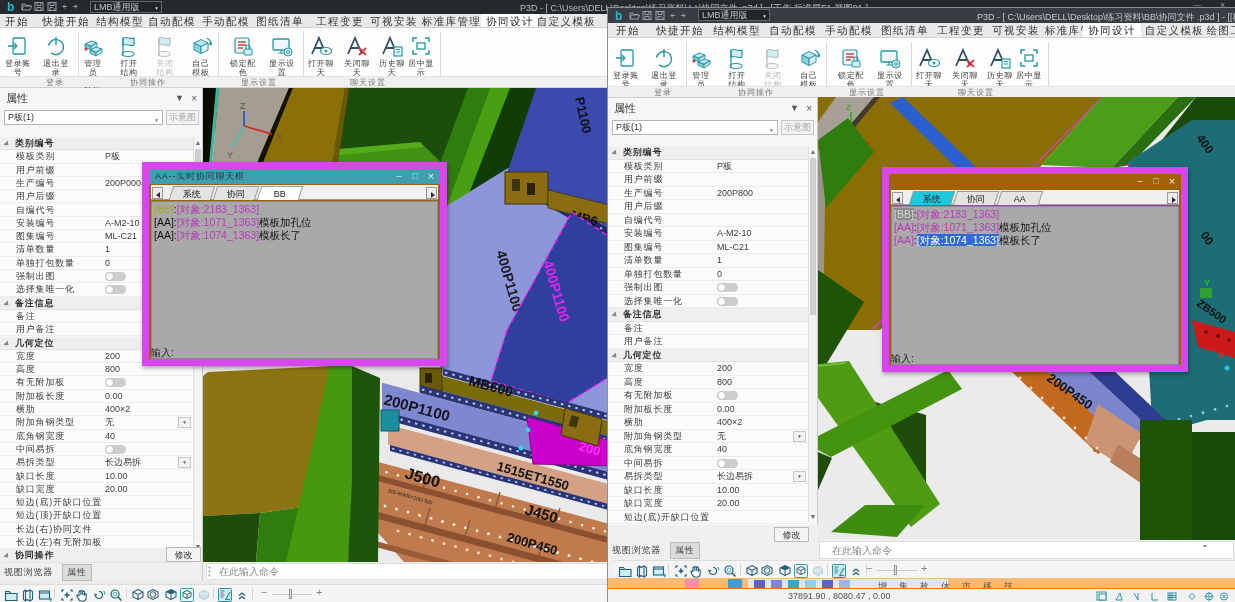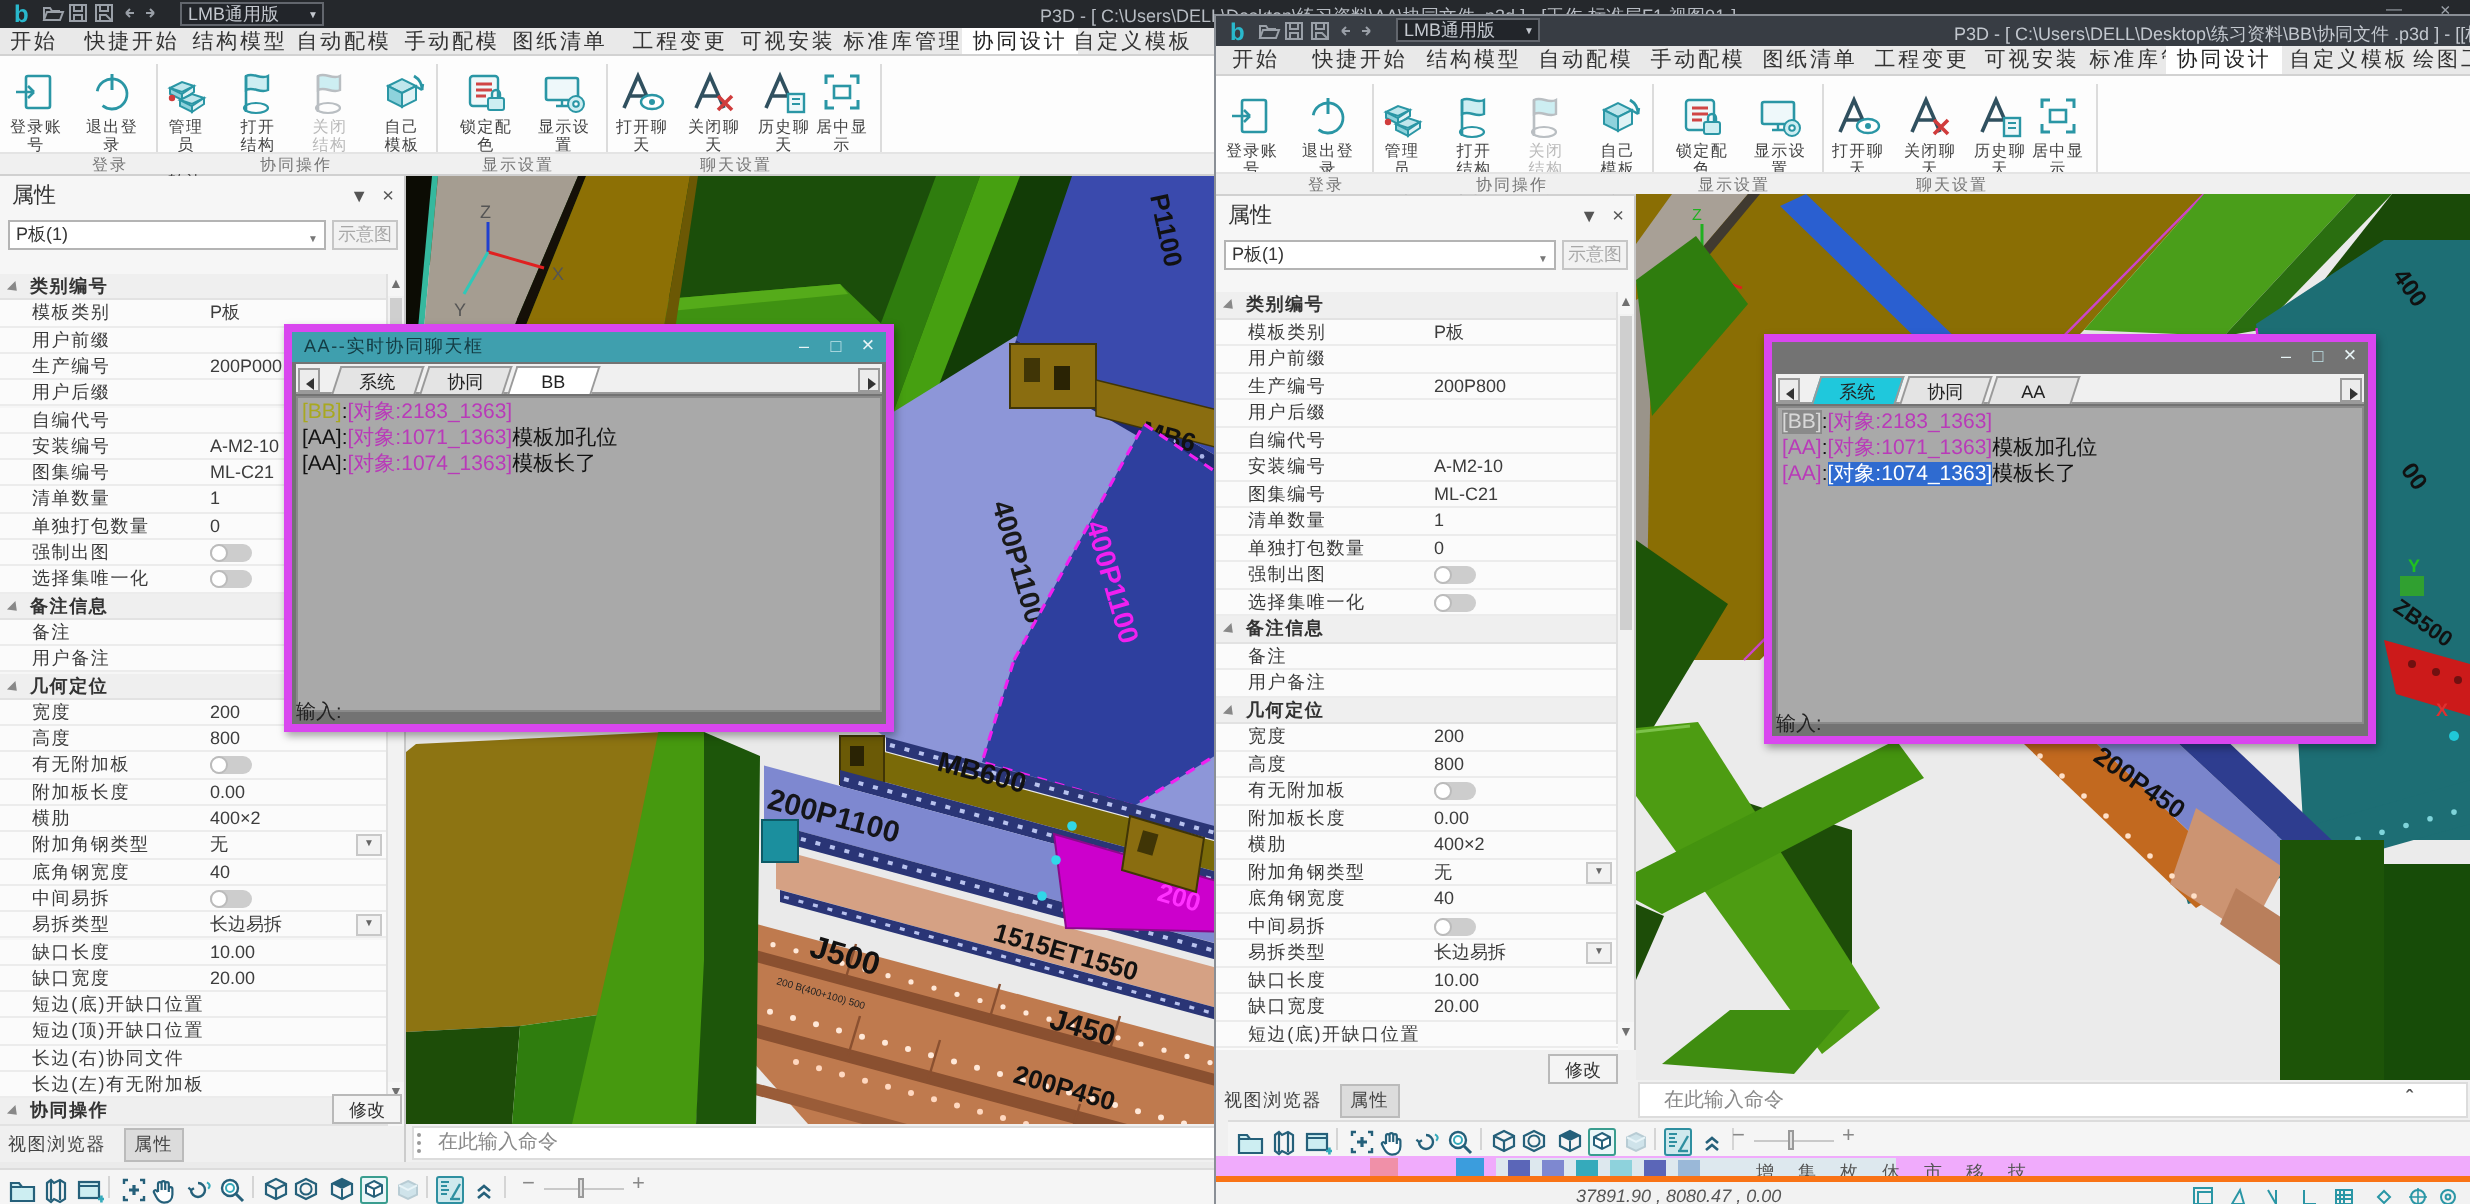--- a/index.html
+++ b/index.html
@@ -35,35 +35,35 @@
 .tri{position:absolute;left:5px;top:4px;width:0;height:0;border-left:4px solid #888;border-top:3px solid transparent;border-bottom:3px solid transparent;transform:rotate(45deg);}
 .toggle{position:absolute;width:21px;height:9px;border-radius:5px;background:#cdcdcd;top:2px;}
 .toggle i{position:absolute;left:0px;top:0px;width:9px;height:9px;border-radius:50%;background:#fff;border:1px solid #bbb;}
 .ddbox{position:absolute;width:13px;top:1px;height:11px;background:#f2f2f2;border:1px solid #c8c8c8;color:#666;font-size:7px;text-align:center;line-height:10px;}
 .sbar{position:absolute;background:#f2f2f2;border-left:1px solid #e0e0e0;}
 .sbtn{position:absolute;left:0;right:0;height:11px;background:#f6f6f6;color:#707070;font-size:7px;text-align:center;line-height:11px;}
 .sthumb{position:absolute;left:1px;right:1px;background:#cfcfcf;}
 .modbtn{position:absolute;background:#f4f4f4;border:1px solid #b9b9b9;font-size:9px;color:#333;text-align:center;}
 .btabs{font-size:9px;letter-spacing:0.8px;color:#444;}
 
-.chat{border:4px solid #d946ef;background:#737373;box-shadow:1px 2px 4px rgba(0,0,0,.35);}
+.chat{border:7px solid #d946ef;background:#a16207;box-shadow:1px 2px 4px rgba(0,0,0,.35);}
 .chat .ct{position:absolute;left:0;right:0;top:0;height:15px;background:#3f9fae;color:#143c44;font-size:9px;letter-spacing:0.8px;line-height:15px;padding-left:6px;}
 .chat .cbtn{position:absolute;top:0;width:14px;text-align:center;color:#e8f4f6;font-size:9px;line-height:14px;}
 .chat .ctabs{position:absolute;left:2px;right:2px;top:16px;height:15px;background:#f0f0f0;border-bottom:1px solid #9a9a9a;}
 .chat .ctab{position:absolute;top:1px;height:14px;font-size:9px;color:#222;text-align:center;line-height:14px;border:1px solid #9a9a9a;border-bottom:none;background:#e4e4e4;}
 .chat .ctab.on{background:#fff;}
 .chat .ctab.cyan{background:#1fc8dc;}
 .chat .arr{position:absolute;top:2px;width:11px;height:12px;border:1px solid #9a9a9a;background:#ececec;font-size:7px;text-align:center;line-height:11px;color:#333;}
 .chat .cbody{position:absolute;left:2px;right:2px;background:#a9a9a9;border:1px solid #8a8a8a;font-size:10.5px;line-height:13px;color:#111;padding:1px 2px;}
 .chat .cin{position:absolute;left:2px;bottom:1px;height:12px;font-size:10px;color:#222;}
 .mag{color:#b93ab9;}
 
 .cmd{background:#fff;border:1px solid #dcdcdc;color:#8a8a8a;font-size:10px;}
 .toolbar{background:#f5f5f5;border-top:1px solid #dcdcdc;}
-.statbar{background:#f2f2f2;border-top:3px solid #f97316;color:#555;font-size:9px;font-style:italic;}
+.statbar{background:#f2f2f2;border-top:1px solid #f97316;color:#555;font-size:9px;}
 .ticon{position:absolute;top:3px;line-height:0;}
 </style></head><body>
 <div id="root">
     <div class="abs" style="left:0;top:0;width:1235px;height:602px;">
       <div class="abs tbar" style="left:0px;top:0px;width:1235px;height:14px;">
         <span class="logo abs" style="left:7px;top:0px;">b</span>
         <svg width="62" height="11" viewBox="0 0 62 11" style="position:absolute;left:21px;top:1px;" fill="none" stroke="#9aa0a8" stroke-width="1">
           <path d="M1 9V3h3l1 1.5h4"></path>
           <path d="M1 9l1.5-4h8L9 9z"></path>
           <rect x="14" y="1.5" width="8" height="8"></rect>
@@ -919,21 +919,21 @@
         </svg></div>
       <div class="ticon" style="left:235px;"><svg width="14" height="14" viewBox="0 0 14 14">
           <path d="M4 7.5L7 5l3 2.5M4 11l3-2.5 3 2.5" fill="none" stroke="#25607a" stroke-width="1.3"></path>
         </svg></div>
       <div class="abs" style="left:252px;top:3px;width:1px;height:11px;background:#d5d5d5;"></div>
       <span class="abs" style="left:252px;top:1px;color:#888;font-size:11px;">−</span>
       <div class="abs" style="left:263px;top:9px;width:40px;height:1px;background:#c9c9c9;"></div>
       <div class="abs" style="left:280px;top:4px;width:3px;height:10px;background:#e0e0e0;border:1px solid #999;"></div>
       <span class="abs" style="left:307px;top:1px;color:#888;font-size:11px;">+</span>
     </div>
-    <div class="abs" style="left:608px;top:578px;width:627px;height:10px;background:#f0abfc;overflow:hidden;">
+    <div class="abs" style="left:608px;top:578px;width:627px;height:10px;background:#fdba74;overflow:hidden;">
       <span class="abs" style="left:77px;top:1px;width:14px;height:12px;background:#f090a8;"></span>
       <span class="abs" style="left:120px;top:1px;width:14px;height:12px;background:#3b9ddd;"></span>
       <span class="abs" style="left:140px;top:1px;width:200px;height:12px;background:#dde8ee;"></span>
       <span class="abs" style="left:146px;top:2px;width:11px;height:10px;background:#5b66b8;"></span>
       <span class="abs" style="left:163px;top:2px;width:11px;height:10px;background:#7e88d0;"></span>
       <span class="abs" style="left:180px;top:2px;width:11px;height:10px;background:#35aabb;"></span>
       <span class="abs" style="left:197px;top:2px;width:11px;height:10px;background:#8ed2dc;"></span>
       <span class="abs" style="left:214px;top:2px;width:11px;height:10px;background:#5b66b8;"></span>
       <span class="abs" style="left:231px;top:2px;width:11px;height:10px;background:#9ab8d8;"></span>
       <span class="abs" style="left:270px;top:2px;color:#555;font-size:9px;letter-spacing:12px;">增集枚休市移技</span>

